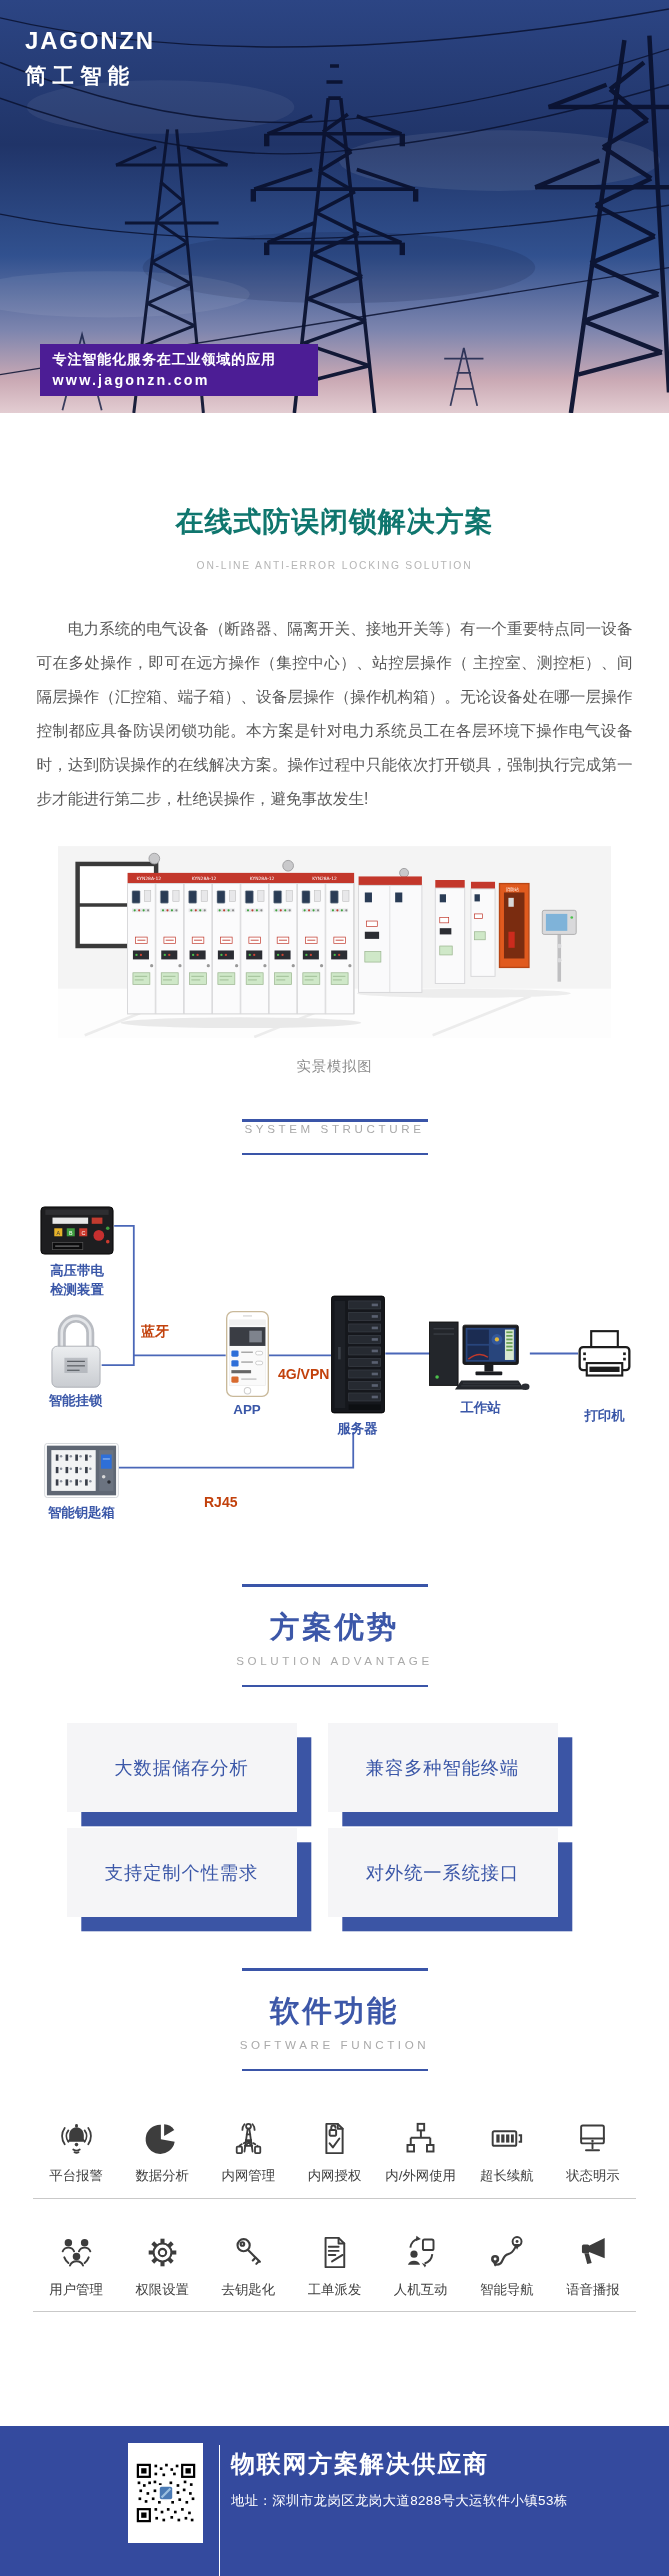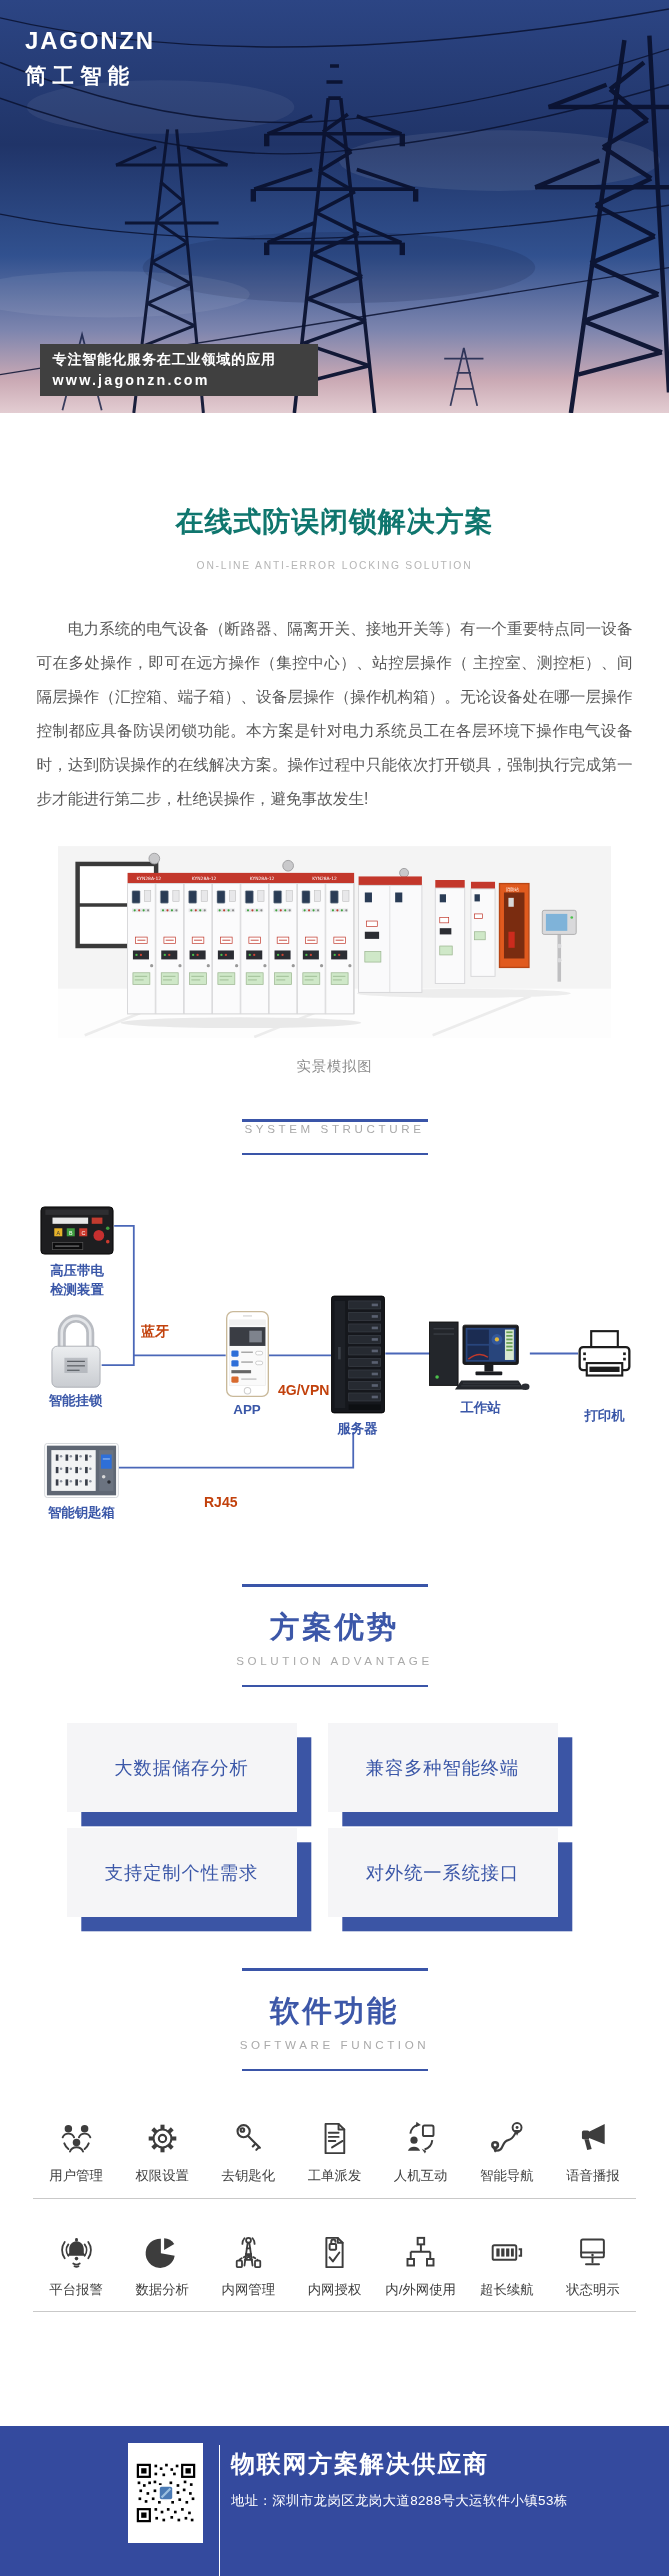--- a/index.html
+++ b/index.html
@@ -5,21 +5,21 @@
   html,body{margin:0;padding:0;background:#ffffff;}
   .page{width:669px;margin:0 auto;background:#fff;position:relative;
         font-family:"Liberation Sans","DejaVu Sans",sans-serif;color:#444;}
 
   
   .hero{position:relative;width:669px;height:413px;overflow:hidden;background:#1d2f63;}
   .hero svg{display:block;}
   .hero-logo{position:absolute;left:25px;top:27px;color:#fff;}
   .logo-en{font-size:24px;font-weight:bold;letter-spacing:1.8px;}
   .logo-cn{font-size:21.4px;font-weight:bold;letter-spacing:6.2px;margin-top:6.2px;}
-  .hero-banner{position:absolute;left:40px;top:344px;width:278px;background:#404040;
+  .hero-banner{position:absolute;left:40px;top:344px;width:278px;background:#4c1d95;
                color:#fff;padding:7.1px 0 8px 12.5px;box-sizing:border-box;}
   .banner-l1{font-size:14px;font-weight:bold;letter-spacing:0.9px;}
   .banner-l2{font-size:14.3px;font-weight:bold;letter-spacing:2.2px;margin-top:2.7px;}
 
   
   .intro-title{padding-top:71px;text-align:center;color:#0f766e;font-size:28px;
                font-weight:bold;letter-spacing:0.9px;}
   .intro-sub{text-align:center;color:#b5b5b5;font-size:10.3px;letter-spacing:1.8px;margin-top:8px;}
   .intro-para{width:596px;margin:41px auto 0;font-size:15.6px;line-height:34px;color:#585858;
               text-align:justify;text-indent:2em;}
@@ -443,21 +443,21 @@
         <rect x="14" y="42" width="34" height="6" fill="#1c1c1c"></rect>
         <rect x="7" y="26" width="3" height="3" fill="#1c1c1c"></rect>
           <rect x="7" y="32" width="3" height="3" fill="#1c1c1c"></rect>
         <rect x="52" y="26" width="3" height="3" fill="#1c1c1c"></rect>
           <rect x="52" y="32" width="3" height="3" fill="#1c1c1c"></rect>
       </svg>
     </div>
     <div class="node-label" style="left:569px;top:240px;width:71px;font-family:Liberation Serif, serif;">打印机</div>
 
     <div class="link-label" style="left:141px;top:109px;">蓝牙</div>
-    <div class="link-label" style="left:278px;top:168px;">4G/VPN</div>
+    <div class="link-label" style="left:278px;top:152px;">4G/VPN</div>
     <div class="link-label" style="left:204px;top:280px;">RJ45</div>
   </div>
 
   <div class="sec-head">
     <div class="rule"></div>
     <div class="sec-title">方案优势</div>
     <div class="sec-sub">SOLUTION ADVANTAGE</div>
     <div class="rule"></div>
   </div>
 
@@ -477,20 +477,112 @@
   </div>
 
   <div class="sec-head" style="margin-top:51px;">
     <div class="rule"></div>
     <div class="sec-title">软件功能</div>
     <div class="sec-sub">SOFTWARE FUNCTION</div>
     <div class="rule"></div>
   </div>
 
   <div class="func-grid">
+    <div class="func-row">
+      <div class="func-cell">
+        <svg class="func-icon" viewBox="0 0 48 48">
+          <path d="M24,10 c5.5,0 9,4.5 9,10 v4.5 l2.5,3.5 h-23 l2.5,-3.5 v-4.5 c0,-5.5 3.5,-10 9,-10 z" fill="#3d3d3d"></path>
+          <rect x="22.3" y="6" width="3.4" height="4.5" rx="1.6" fill="#3d3d3d"></rect>
+          <circle cx="24" cy="31.5" r="2.2" fill="#3d3d3d"></circle>
+          <g fill="none" stroke="#3d3d3d" stroke-width="2.2" stroke-linecap="round">
+            <path d="M9.5,11 a17,17 0 0 0 0,20"></path>
+              <path d="M14,14 a11.5,11.5 0 0 0 0,14"></path>
+            <path d="M38.5,11 a17,17 0 0 1 0,20"></path>
+              <path d="M34,14 a11.5,11.5 0 0 1 0,14"></path>
+            <path d="M20,37.5 a6,5 0 0 0 8,0"></path>
+              <path d="M21.5,41 a4,3 0 0 0 5,0"></path>
+          </g>
+        </svg>
+        <div class="func-label">平台报警</div>
+      </div>
+      <div class="func-cell">
+        <svg class="func-icon" viewBox="0 0 48 48">
+          <path d="M22,25 L22,7 A18,18 0 1 0 39,28 Z" fill="#3d3d3d"></path>
+          <path d="M26,21 L26,6.5 A16.5,16.5 0 0 1 38.5,13.5 Z" fill="#3d3d3d"></path>
+        </svg>
+        <div class="func-label">数据分析</div>
+      </div>
+      <div class="func-cell">
+        <svg class="func-icon" viewBox="0 0 48 48">
+          <g fill="none" stroke="#3d3d3d" stroke-width="2.2" stroke-linecap="round">
+            <path d="M19,40 L23,12 M29,40 L25,12"></path>
+            <path d="M19.8,33 h8.4 M20.8,26 h6.4 M21.8,19 h4.4"></path>
+            <path d="M19.8,33 l7.4,-7 M28.2,33 l-7.4,-7"></path>
+            <circle cx="24" cy="9" r="3"></circle>
+            <path d="M16.5,13.5 a10,10 0 0 1 2.5,-7"></path>
+              <path d="M31.5,13.5 a10,10 0 0 0 -2.5,-7"></path>
+            <rect x="9.5" y="34" width="6.5" height="8" rx="1"></rect>
+              <rect x="32" y="34" width="6.5" height="8" rx="1"></rect>
+            <path d="M13,33 q11,-9 22,0" stroke-dasharray="3 3"></path>
+          </g>
+        </svg>
+        <div class="func-label">内网管理</div>
+      </div>
+      <div class="func-cell">
+        <svg class="func-icon" viewBox="0 0 48 48">
+          <g fill="none" stroke="#3d3d3d" stroke-width="2.4" stroke-linejoin="round" stroke-linecap="round">
+            <path d="M14,6 h14 l6,6 v30 h-20 z"></path>
+              <path d="M28,6 v6 h6"></path>
+            <rect x="18" y="13.5" width="8" height="7" rx="1"></rect>
+            <path d="M20,13.5 v-2.8 a2.6,2.6 0 0 1 5.2,0"></path>
+            <path d="M18,30 l4,5 l8,-11"></path>
+          </g>
+        </svg>
+        <div class="func-label">内网授权</div>
+      </div>
+      <div class="func-cell">
+        <svg class="func-icon" viewBox="0 0 48 48">
+          <g fill="none" stroke="#3d3d3d" stroke-width="2.4">
+            <rect x="20.5" y="6" width="8" height="8"></rect>
+            <rect x="8" y="32" width="8" height="8"></rect>
+            <rect x="32" y="32" width="8" height="8"></rect>
+            <path d="M24.5,14 v9 M12,23 h24 M12,23 v9 M36,23 v9"></path>
+          </g>
+        </svg>
+        <div class="func-label">内/外网使用</div>
+      </div>
+      <div class="func-cell">
+        <svg class="func-icon" viewBox="0 0 48 48">
+          <g fill="none" stroke="#3d3d3d" stroke-width="2.4">
+            <rect x="7" y="15" width="29" height="18" rx="2"></rect>
+            <path d="M39,20 h3 v8 h-3"></path>
+          </g>
+          <g fill="#3d3d3d">
+            <rect x="11.5" y="19" width="4" height="10"></rect>
+              <rect x="17.5" y="19" width="4" height="10"></rect>
+            <rect x="23.5" y="19" width="4" height="10"></rect>
+              <rect x="29.5" y="19" width="3.5" height="10"></rect>
+          </g>
+        </svg>
+        <div class="func-label">超长续航</div>
+      </div>
+      <div class="func-cell">
+        <svg class="func-icon" viewBox="0 0 48 48">
+          <g fill="none" stroke="#3d3d3d" stroke-width="2.4" stroke-linecap="round">
+            <rect x="10" y="8" width="28" height="22" rx="2"></rect>
+            <path d="M10,24 h28"></path>
+              <path d="M24,30 v6"></path>
+              <path d="M16,38.5 h16"></path>
+          </g>
+          <circle cx="24" cy="27" r="1.5" fill="#3d3d3d"></circle>
+        </svg>
+        <div class="func-label">状态明示</div>
+      </div>
+    </div>
+
     <div class="func-row">
       <div class="func-cell">
         <svg class="func-icon" viewBox="0 0 48 48">
           <g fill="#3d3d3d">
               <circle cx="14" cy="12" r="4.6"></circle>
               <circle cx="34" cy="12" r="4.6"></circle>
               <circle cx="24" cy="29" r="4.6"></circle>
             </g>
           <g fill="none" stroke="#3d3d3d" stroke-width="2.4" stroke-linecap="round">
             <path d="M7,22.5 a7.5,7 0 0 1 14,0"></path>
@@ -566,112 +658,20 @@
         </svg>
         <div class="func-label">智能导航</div>
       </div>
       <div class="func-cell">
         <svg class="func-icon" viewBox="0 0 48 48">
           <polygon points="19,16 39,6 39,31 19,23" fill="#3d3d3d"></polygon>
           <rect x="11" y="14" width="9" height="11" rx="2" fill="#3d3d3d"></rect>
           <path d="M14,25 l3.5,13 l5.5,-1.2 l-3.5,-11.8 z" fill="#3d3d3d"></path>
         </svg>
         <div class="func-label">语音播报</div>
-      </div>
-    </div>
-
-    <div class="func-row">
-      <div class="func-cell">
-        <svg class="func-icon" viewBox="0 0 48 48">
-          <path d="M24,10 c5.5,0 9,4.5 9,10 v4.5 l2.5,3.5 h-23 l2.5,-3.5 v-4.5 c0,-5.5 3.5,-10 9,-10 z" fill="#3d3d3d"></path>
-          <rect x="22.3" y="6" width="3.4" height="4.5" rx="1.6" fill="#3d3d3d"></rect>
-          <circle cx="24" cy="31.5" r="2.2" fill="#3d3d3d"></circle>
-          <g fill="none" stroke="#3d3d3d" stroke-width="2.2" stroke-linecap="round">
-            <path d="M9.5,11 a17,17 0 0 0 0,20"></path>
-              <path d="M14,14 a11.5,11.5 0 0 0 0,14"></path>
-            <path d="M38.5,11 a17,17 0 0 1 0,20"></path>
-              <path d="M34,14 a11.5,11.5 0 0 1 0,14"></path>
-            <path d="M20,37.5 a6,5 0 0 0 8,0"></path>
-              <path d="M21.5,41 a4,3 0 0 0 5,0"></path>
-          </g>
-        </svg>
-        <div class="func-label">平台报警</div>
-      </div>
-      <div class="func-cell">
-        <svg class="func-icon" viewBox="0 0 48 48">
-          <path d="M22,25 L22,7 A18,18 0 1 0 39,28 Z" fill="#3d3d3d"></path>
-          <path d="M26,21 L26,6.5 A16.5,16.5 0 0 1 38.5,13.5 Z" fill="#3d3d3d"></path>
-        </svg>
-        <div class="func-label">数据分析</div>
-      </div>
-      <div class="func-cell">
-        <svg class="func-icon" viewBox="0 0 48 48">
-          <g fill="none" stroke="#3d3d3d" stroke-width="2.2" stroke-linecap="round">
-            <path d="M19,40 L23,12 M29,40 L25,12"></path>
-            <path d="M19.8,33 h8.4 M20.8,26 h6.4 M21.8,19 h4.4"></path>
-            <path d="M19.8,33 l7.4,-7 M28.2,33 l-7.4,-7"></path>
-            <circle cx="24" cy="9" r="3"></circle>
-            <path d="M16.5,13.5 a10,10 0 0 1 2.5,-7"></path>
-              <path d="M31.5,13.5 a10,10 0 0 0 -2.5,-7"></path>
-            <rect x="9.5" y="34" width="6.5" height="8" rx="1"></rect>
-              <rect x="32" y="34" width="6.5" height="8" rx="1"></rect>
-            <path d="M13,33 q11,-9 22,0" stroke-dasharray="3 3"></path>
-          </g>
-        </svg>
-        <div class="func-label">内网管理</div>
-      </div>
-      <div class="func-cell">
-        <svg class="func-icon" viewBox="0 0 48 48">
-          <g fill="none" stroke="#3d3d3d" stroke-width="2.4" stroke-linejoin="round" stroke-linecap="round">
-            <path d="M14,6 h14 l6,6 v30 h-20 z"></path>
-              <path d="M28,6 v6 h6"></path>
-            <rect x="18" y="13.5" width="8" height="7" rx="1"></rect>
-            <path d="M20,13.5 v-2.8 a2.6,2.6 0 0 1 5.2,0"></path>
-            <path d="M18,30 l4,5 l8,-11"></path>
-          </g>
-        </svg>
-        <div class="func-label">内网授权</div>
-      </div>
-      <div class="func-cell">
-        <svg class="func-icon" viewBox="0 0 48 48">
-          <g fill="none" stroke="#3d3d3d" stroke-width="2.4">
-            <rect x="20.5" y="6" width="8" height="8"></rect>
-            <rect x="8" y="32" width="8" height="8"></rect>
-            <rect x="32" y="32" width="8" height="8"></rect>
-            <path d="M24.5,14 v9 M12,23 h24 M12,23 v9 M36,23 v9"></path>
-          </g>
-        </svg>
-        <div class="func-label">内/外网使用</div>
-      </div>
-      <div class="func-cell">
-        <svg class="func-icon" viewBox="0 0 48 48">
-          <g fill="none" stroke="#3d3d3d" stroke-width="2.4">
-            <rect x="7" y="15" width="29" height="18" rx="2"></rect>
-            <path d="M39,20 h3 v8 h-3"></path>
-          </g>
-          <g fill="#3d3d3d">
-            <rect x="11.5" y="19" width="4" height="10"></rect>
-              <rect x="17.5" y="19" width="4" height="10"></rect>
-            <rect x="23.5" y="19" width="4" height="10"></rect>
-              <rect x="29.5" y="19" width="3.5" height="10"></rect>
-          </g>
-        </svg>
-        <div class="func-label">超长续航</div>
-      </div>
-      <div class="func-cell">
-        <svg class="func-icon" viewBox="0 0 48 48">
-          <g fill="none" stroke="#3d3d3d" stroke-width="2.4" stroke-linecap="round">
-            <rect x="10" y="8" width="28" height="22" rx="2"></rect>
-            <path d="M10,24 h28"></path>
-              <path d="M24,30 v6"></path>
-              <path d="M16,38.5 h16"></path>
-          </g>
-          <circle cx="24" cy="27" r="1.5" fill="#3d3d3d"></circle>
-        </svg>
-        <div class="func-label">状态明示</div>
       </div>
     </div>
   </div>
 
   <div class="footer">
     <div class="qr-col">
       <div class="qr-box">
         <svg width="62" height="62" viewBox="0 0 70 70">
           <rect x="0" y="0" width="70" height="70" fill="#ffffff"></rect>
           <g fill="#000000">

